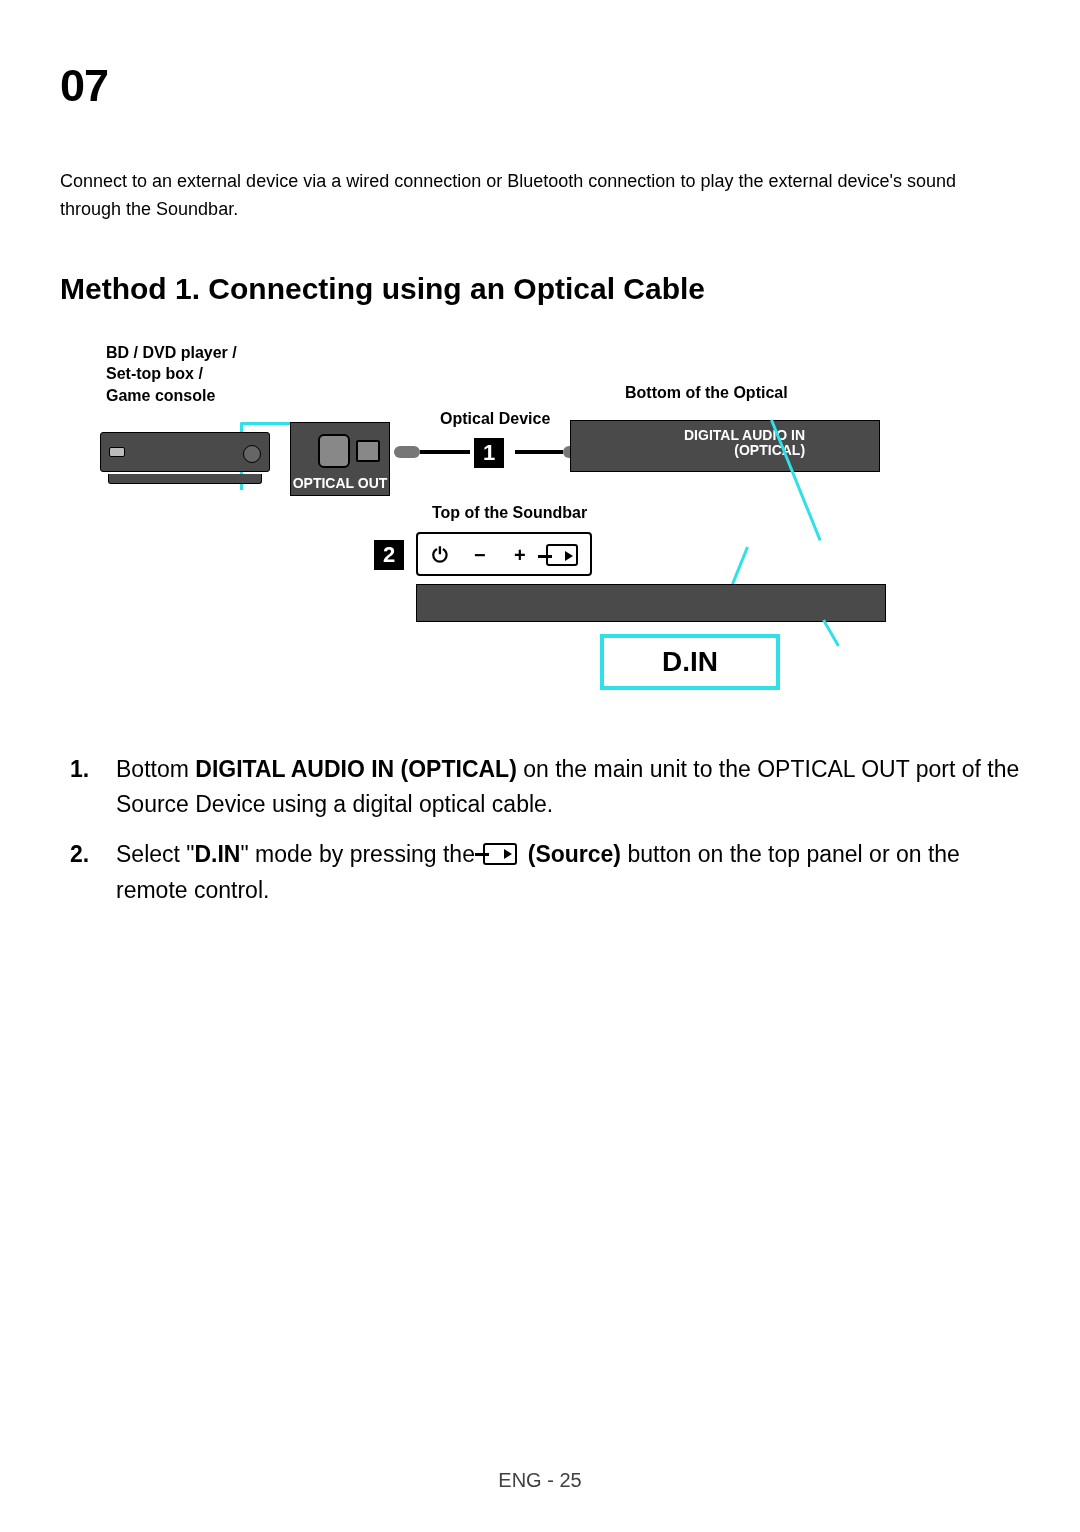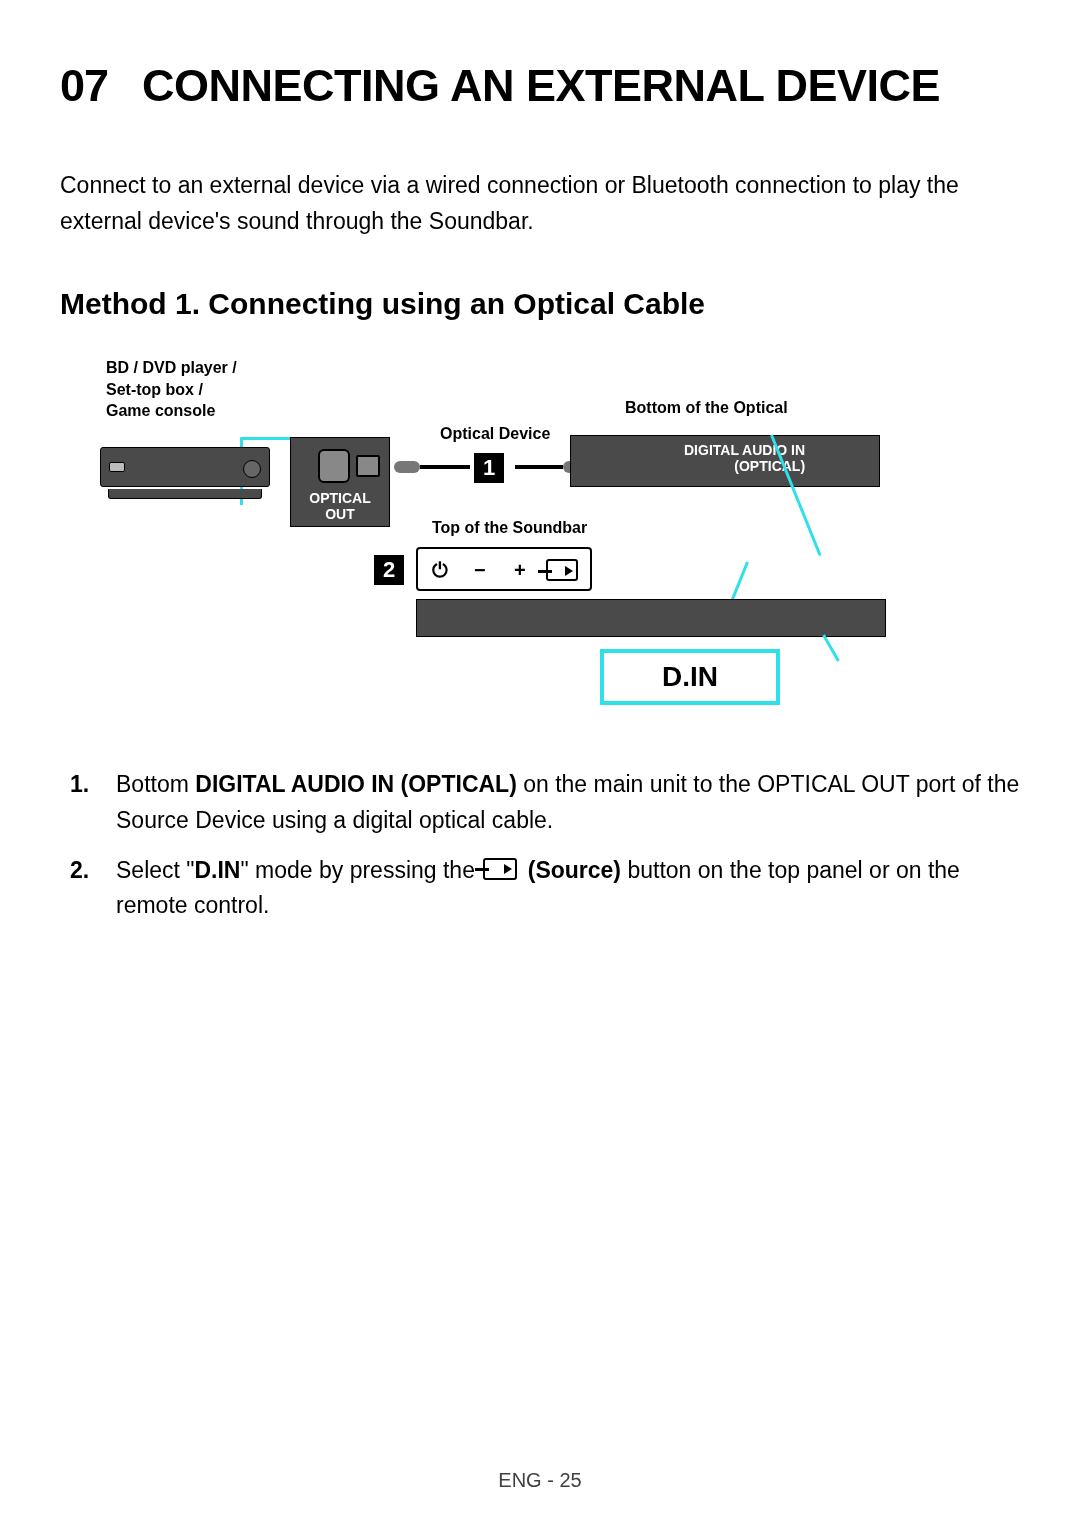--- a/index.html
+++ b/index.html
@@ -8,27 +8,27 @@
     height: 1532px;
     background: #fff;
     font-family: Arial, Helvetica, sans-serif;
     color: #000;
     position: relative;
     padding: 60px 60px 40px 60px;
   }
   .heading-row {
     display: flex;
     align-items: baseline;
-    gap: 34px;
+    gap: 26px;
     margin-bottom: 56px;
   }
   .section-number { font-size: 45px; font-weight: 700; letter-spacing: -1px; }
   .section-title  { font-size: 45px; font-weight: 700; letter-spacing: -0.5px; }
   .intro {
-    font-size: 23px;
+    font-size: 18px;
     line-height: 1.55;
     margin-bottom: 48px;
   }
   .method-title {
     font-size: 30px;
     font-weight: 700;
     margin-bottom: 36px;
   }
   
   .diagram {
@@ -55,21 +55,21 @@
   .guide1b { position:absolute; left:247px; top:80px; width:50px; height:3px; background:#2fe0e8; }
 
   
   .optout {
     position:absolute; left:230px; top:80px;
     width:100px; height:70px;
     background:#4a4a4a; border:1.5px solid #000;
   }
   .optout-label {
     position:absolute; left:230px; top:130px;
-    width:100px; padding:4px 16px; text-align:center;
+    width:100px; padding:4px 0; text-align:center;
     background:#4a4a4a; border:1.5px solid #000; border-top:none;
   }
   .optout-jack {
     position:absolute; left:258px; top:92px;
     width:32px; height:34px; border:2px solid #000; border-radius:6px; background:#888;
   }
   .optout-plug {
     position:absolute; left:296px; top:98px; width:24px; height:22px;
     border:2px solid #000; border-radius:2px; background:#888;
   }
@@ -154,21 +154,20 @@
   .footer {
     position:absolute; left:0; bottom:40px; width:100%;
     text-align:center; font-size:20px; color:#404040;
   }
 </style>
 </head>
 <body>
 
 <div class="heading-row">
   <div class="section-number">07</div>
-  <div class="section-title">CONNECTING AN EXTERNAL DEVICE</div>
 </div>
 
 <p class="intro">Connect to an external device via a wired connection or Bluetooth connection to play the external device's sound through the Soundbar.</p>
 
 <h2 class="method-title">Method 1. Connecting using an Optical Cable</h2>
 
 <div class="diagram">
   <div class="dlabel" style="left:46px; top:0; white-space:pre-line;">BD / DVD player /
 Set-top box /
 Game console</div>

